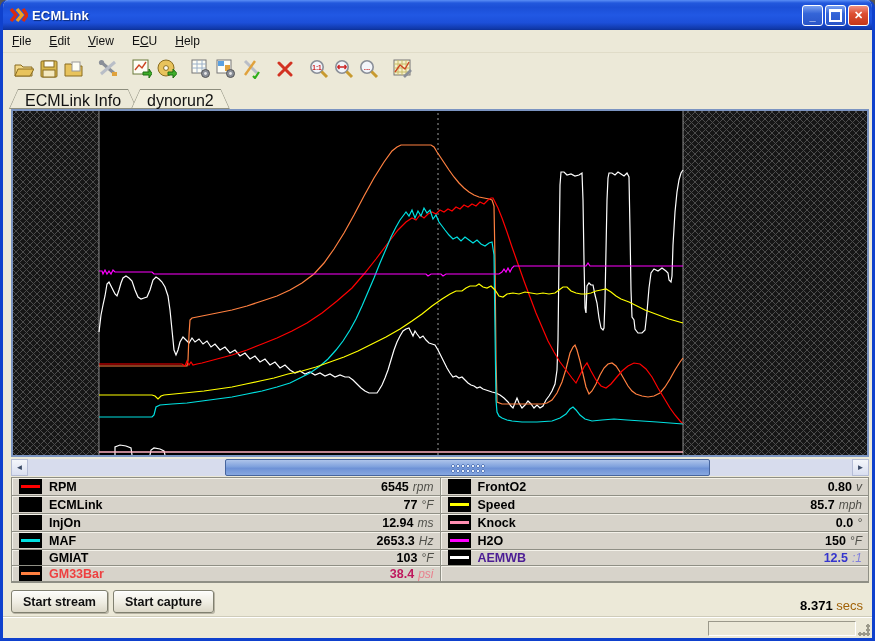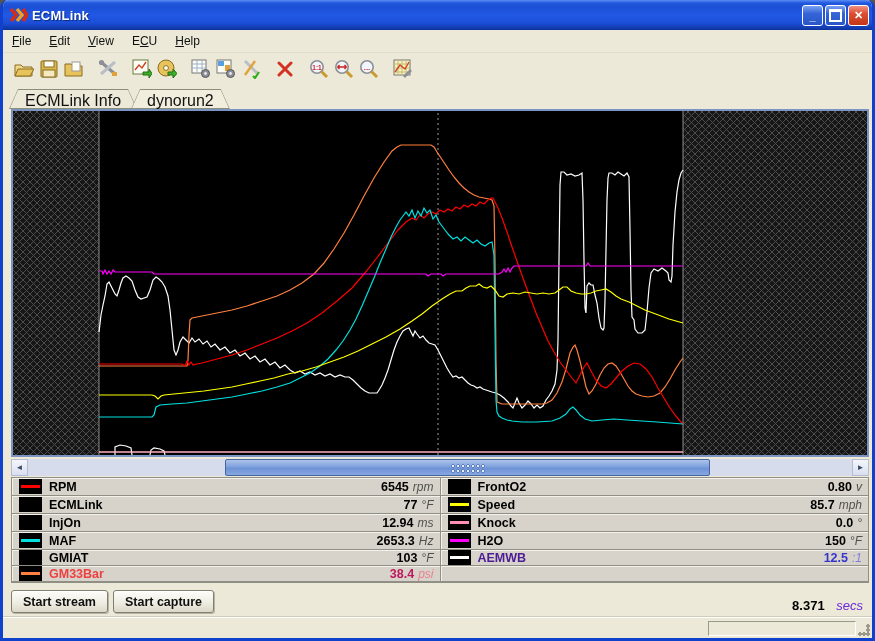--- a/index.html
+++ b/index.html
@@ -57,21 +57,21 @@
   .cell .lbl{font-size:12.5px;font-weight:bold;color:#000;white-space:nowrap;}
   .cell .val{margin-left:auto;font-size:12.5px;font-weight:bold;color:#000;white-space:nowrap;}
   .cell .unit{font-size:12px;font-style:italic;color:#50504a;margin-left:4px;white-space:nowrap;}
   
   .actions{position:absolute;left:8px;top:587px;width:858px;height:26px;display:flex;gap:5px;align-items:flex-end;}
   .xpbtn{height:23px;padding:0 11px;font-size:12.5px;font-weight:bold;color:#111;border:1px solid #808070;border-radius:3px;
     background:linear-gradient(180deg,#fdfdfb 0%,#efede2 55%,#dcd8c8 100%);box-shadow:inset 0 1px 0 #fff, 1px 1px 0 #b8b4a4;
     font-family:"Liberation Sans",sans-serif;}
   .elapsed{margin-left:auto;padding-right:6px;font-size:13px;color:#000;}
   .elapsed .val{font-weight:bold;}
-  .elapsed .unit{font-style:italic;color:#6d28d9;margin-left:8px;}
+  .elapsed .unit{color:#a16207;margin-left:0;}
   
   .statusbar{position:absolute;left:0;top:616px;width:869px;height:22px;background:#ece9d8;border-top:1px solid #cfccba;box-shadow:inset 0 1px 0 #fff;}
   .statuspanel{position:absolute;right:16px;top:4px;width:148px;height:15px;background:#ece9d8;
     border:1px solid;border-color:#9b998a #fff #fff #9b998a;box-sizing:border-box;}
   .resizegrip{position:absolute;right:1px;bottom:2px;width:13px;height:13px;
     background-image:
       radial-gradient(circle at 10px 10px,#9b998a 1.6px,rgba(0,0,0,0) 1.8px),
       radial-gradient(circle at 10px 6px,#9b998a 1.6px,rgba(0,0,0,0) 1.8px),
       radial-gradient(circle at 6px 10px,#9b998a 1.6px,rgba(0,0,0,0) 1.8px),
       radial-gradient(circle at 10px 2px,#9b998a 1.6px,rgba(0,0,0,0) 1.8px),

